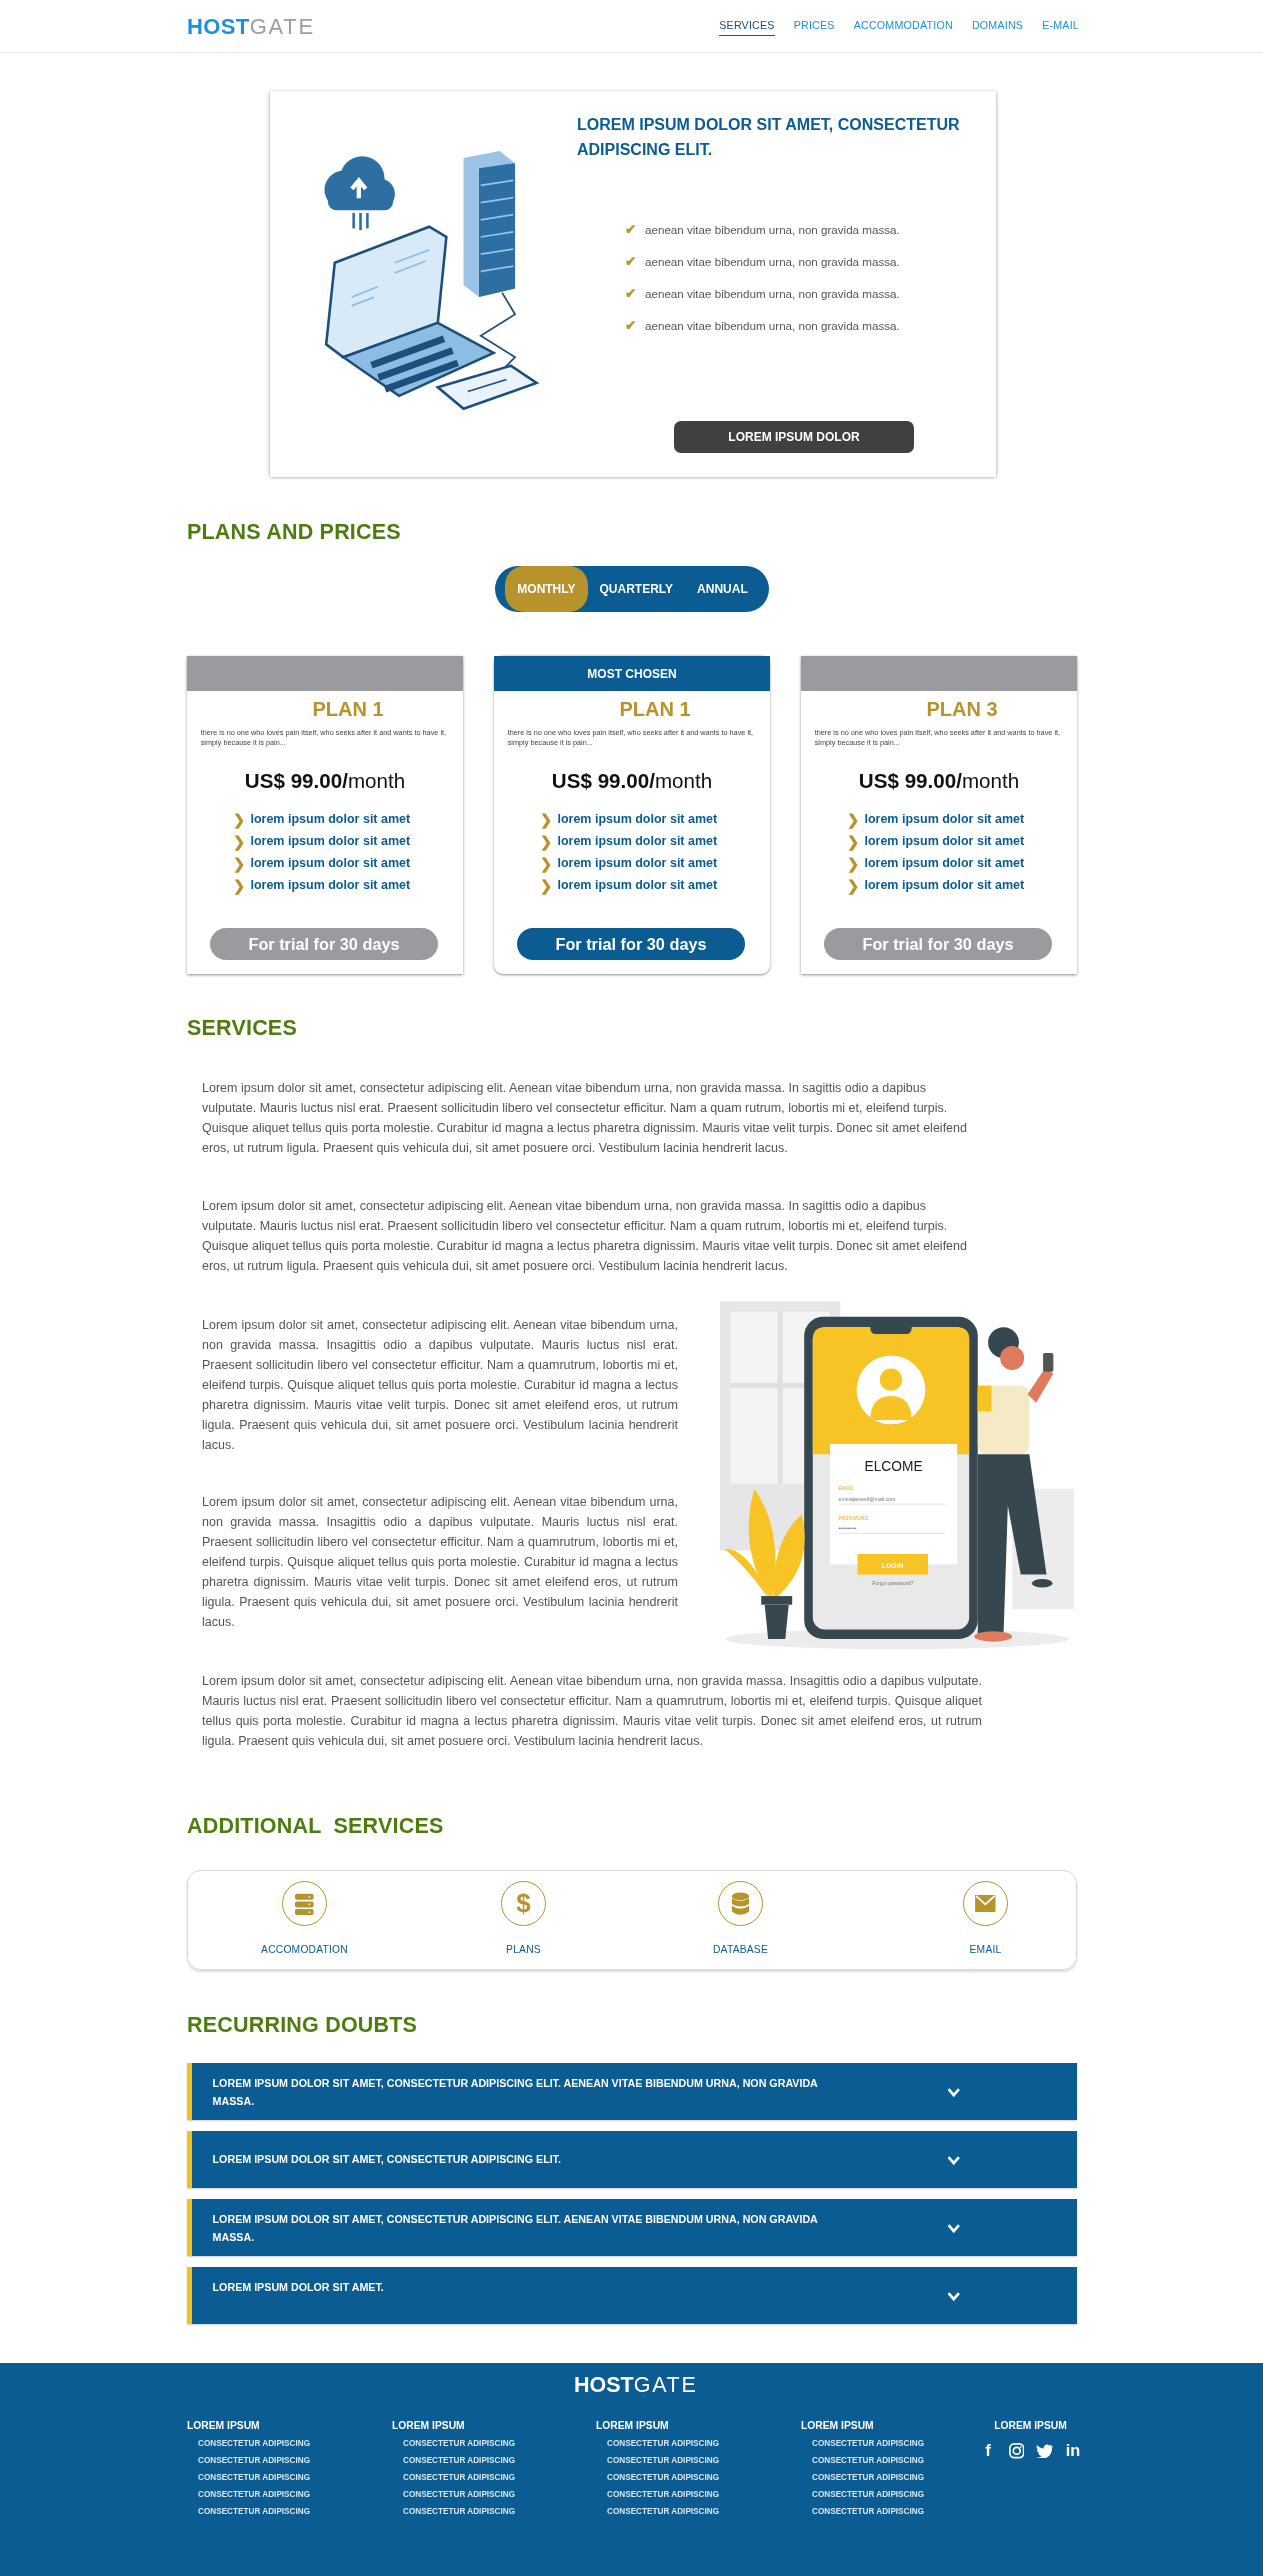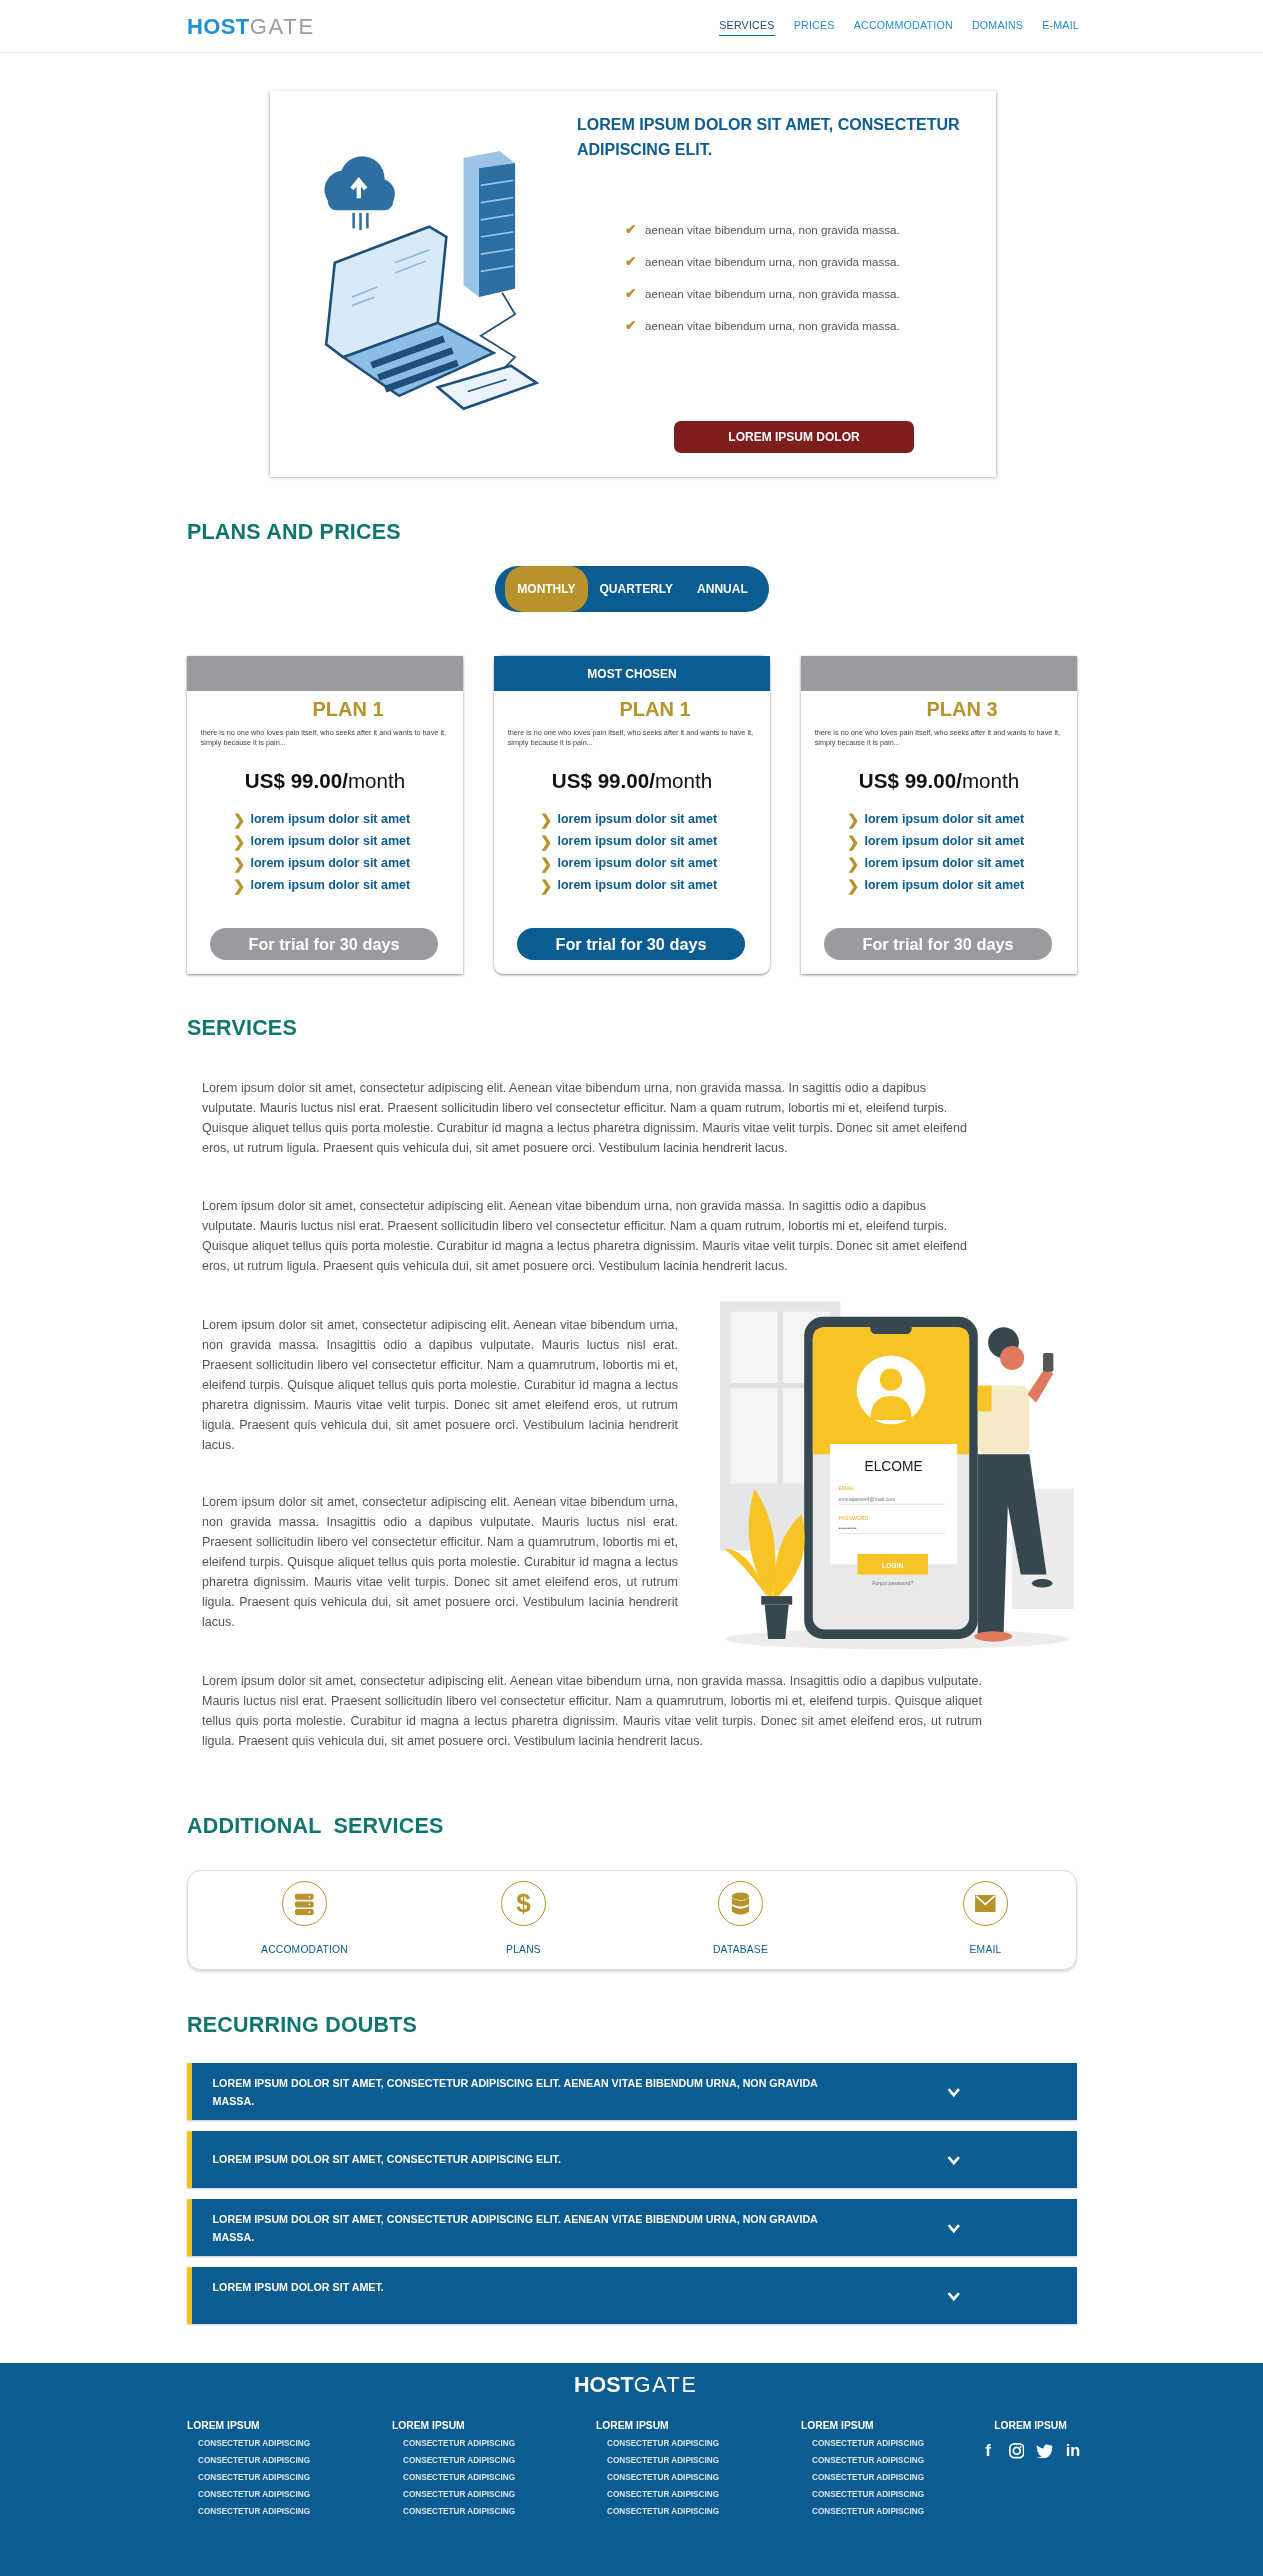--- a/index.html
+++ b/index.html
@@ -15,24 +15,24 @@
   .nav a { font-size: 10.7px; color: #1f8fd6; text-decoration: none; letter-spacing: 0.2px; padding-bottom: 4.3px; }
   .nav a.active { color: #1b4f78; border-bottom: 1.7px solid #0a5c92; }
 
   
   .hero { position: absolute; left: 270px; top: 91px; width: 726px; height: 386px; background: #fff; box-shadow: 0 0.9px 3.4px rgba(0,0,0,0.45); }
   .hero-illus { position: absolute; left: 39px; top: 60px; width: 249px; height: 275px; }
   .hero-title { position: absolute; left: 307px; top: 20.6px; width: 404px; font-size: 16px; font-weight: 700; color: #0a5c92; line-height: 25px; }
   .hero-list { position: absolute; left: 355px; top: 122px; list-style: none; }
   .hero-list li { font-size: 11.6px; color: #555; height: 32px; display: flex; align-items: center; gap: 8.6px; }
   .check { color: #b8922a; font-weight: 700; font-size: 13.7px; }
-  .hero-btn { position: absolute; left: 404px; top: 330px; width: 240px; height: 32px; background: #7f1d1d; color: #fff; border-radius: 6.9px; font-size: 12px; font-weight: 700; display: flex; align-items: center; justify-content: center; border: none; }
-
-  
-  .section-title { position: absolute; left: 187px; font-size: 21.5px; font-weight: 700; color: #0f766e; letter-spacing: 0.2px; }
+  .hero-btn { position: absolute; left: 404px; top: 330px; width: 240px; height: 32px; background: #404040; color: #fff; border-radius: 6.9px; font-size: 12px; font-weight: 700; display: flex; align-items: center; justify-content: center; border: none; }
+
+  
+  .section-title { position: absolute; left: 187px; font-size: 21.5px; font-weight: 700; color: #4d7c0f; letter-spacing: 0.2px; }
 
   
   .toggle { position: absolute; left: 495px; top: 566px; width: 274px; height: 46px; background: #0a5c92; border-radius: 23px; display: flex; align-items: center; padding-left: 10.3px; gap: 0; }
   .toggle button { border: none; background: transparent; color: #fff; font-weight: 700; font-size: 12px; height: 46px; padding: 12px 12px; border-radius: 19px; font-family: "Liberation Sans", sans-serif; }
   .toggle button.active { background: #b8922a; }
 
   
   .plan { position: absolute; top: 656px; width: 276px; height: 318px; background: #fff; box-shadow: 0 0.9px 2.6px rgba(0,0,0,0.45); }
   .plan-head { height: 35px; background: #9b9b9f; display: flex; align-items: center; justify-content: center; color: #fff; font-weight: 700; font-size: 12px; }
   .plan.featured .plan-head { background: #0a5c92; }

